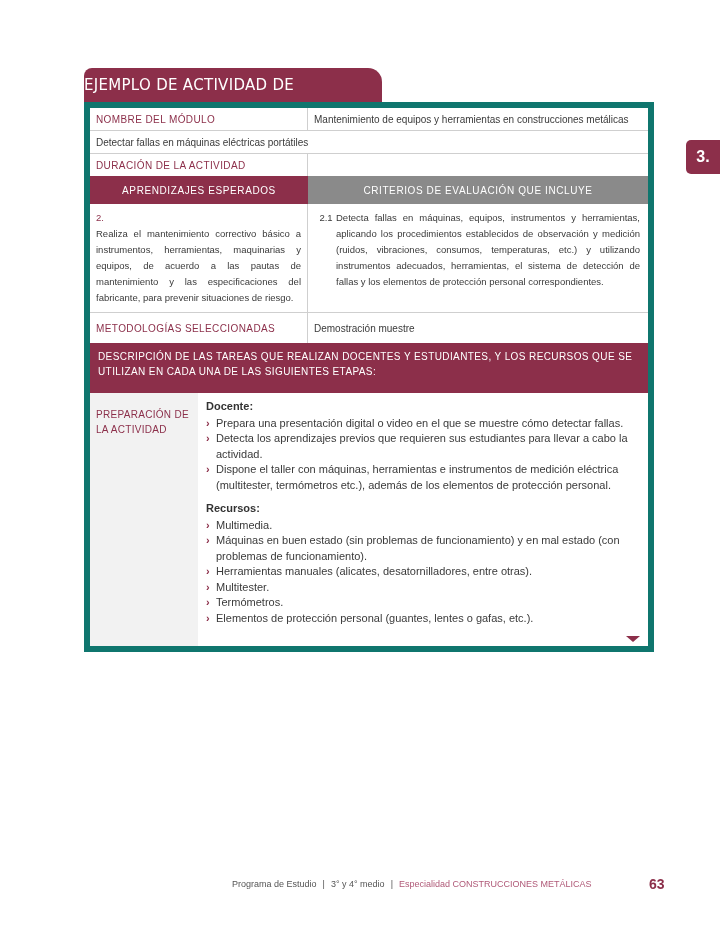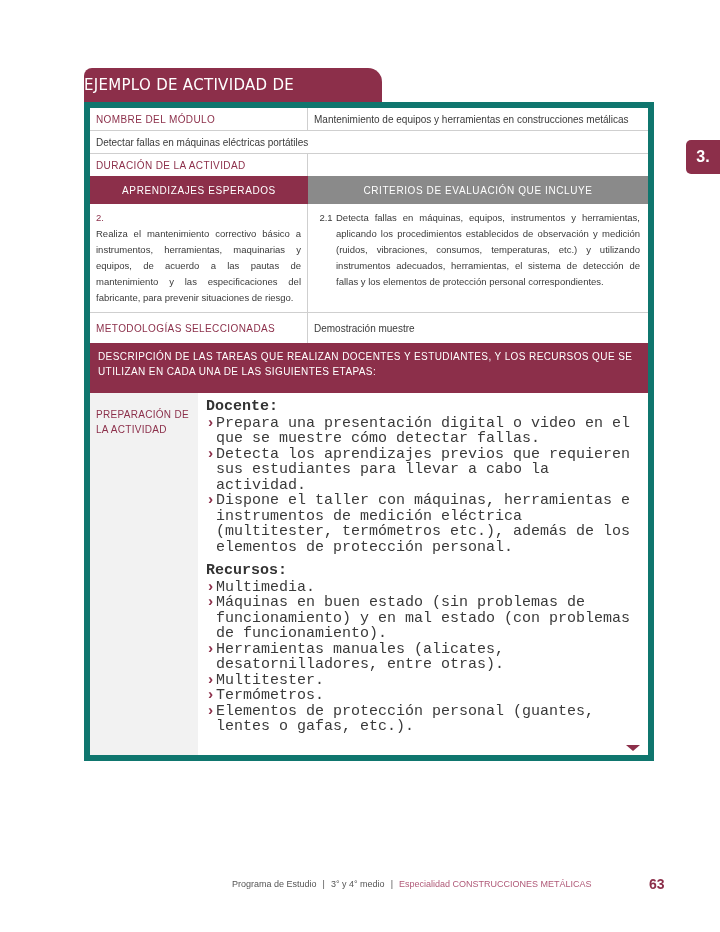--- a/index.html
+++ b/index.html
@@ -15,21 +15,21 @@
   .hdr .right{flex:1;background:#8a8a8a;color:#fff;font-size:10px;letter-spacing:0.6px;display:flex;align-items:center;justify-content:center;}
   .body-row{display:flex;border-bottom:1px solid #cfcfcf;}
   .body-row .left{width:218px;padding:6px 6px 6px 6px;box-sizing:border-box;border-right:1px solid #cfcfcf;font-size:9.5px;line-height:16px;text-align:justify;}
   .body-row .left .num{color:#8c2f4a;}
   .body-row .right{flex:1;padding:6px 8px;font-size:9.5px;line-height:16px;display:flex;}
   .crit-num{width:20px;flex-shrink:0;text-align:center;}
   .crit-text{text-align:justify;}
   .desc{background:#8c2f4a;color:#fff;font-size:10px;letter-spacing:0.4px;line-height:15px;padding:6px 8px 14px 8px;}
   .stage{display:flex;}
   .stage .left{width:108px;padding:14px 6px;font-size:10px;color:#8c2f4a;letter-spacing:0.3px;line-height:15px;background:#f2f2f2;box-sizing:border-box;}
-  .stage .right{flex:1;padding:6px 8px 20px 8px;font-size:15px;line-height:15.5px;position:relative;font-family:Liberation Mono, monospace;}
+  .stage .right{flex:1;padding:6px 8px 20px 8px;font-size:11px;line-height:15.5px;position:relative;}
   .sec-title{font-weight:bold;color:#333;margin-bottom:1px;}
   .item{display:flex;}
   .bullet{width:10px;flex-shrink:0;color:#8c2f4a;font-weight:bold;}
   .gap{height:8px;}
   .arrow{position:absolute;right:8px;bottom:4px;width:0;height:0;border-left:7px solid transparent;border-right:7px solid transparent;border-top:6px solid #8c2f4a;}
   .chapter{position:absolute;left:686px;top:140px;width:34px;height:34px;background:#8c2f4a;border-radius:5px 0 0 5px;color:#fff;font-weight:bold;font-size:16px;display:flex;align-items:center;justify-content:center;}
   .footer{position:absolute;top:879px;left:232px;font-size:9px;color:#555;white-space:nowrap;}
   .footer .sep{margin:0 6px;color:#555;}
   .footer .spec{color:#b05a78;}
   .page-num{position:absolute;left:649px;top:876px;font-size:14px;color:#8c2f4a;font-weight:bold;}

